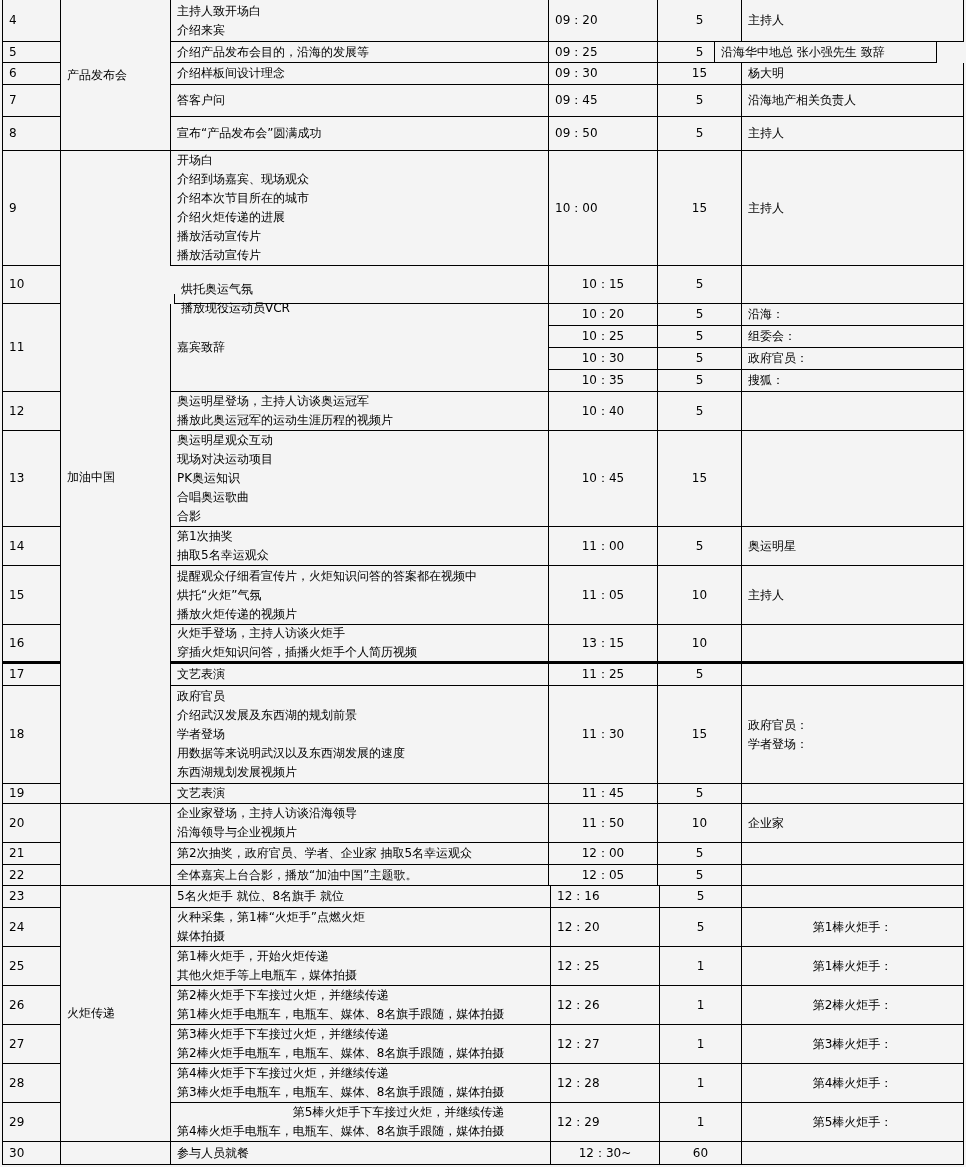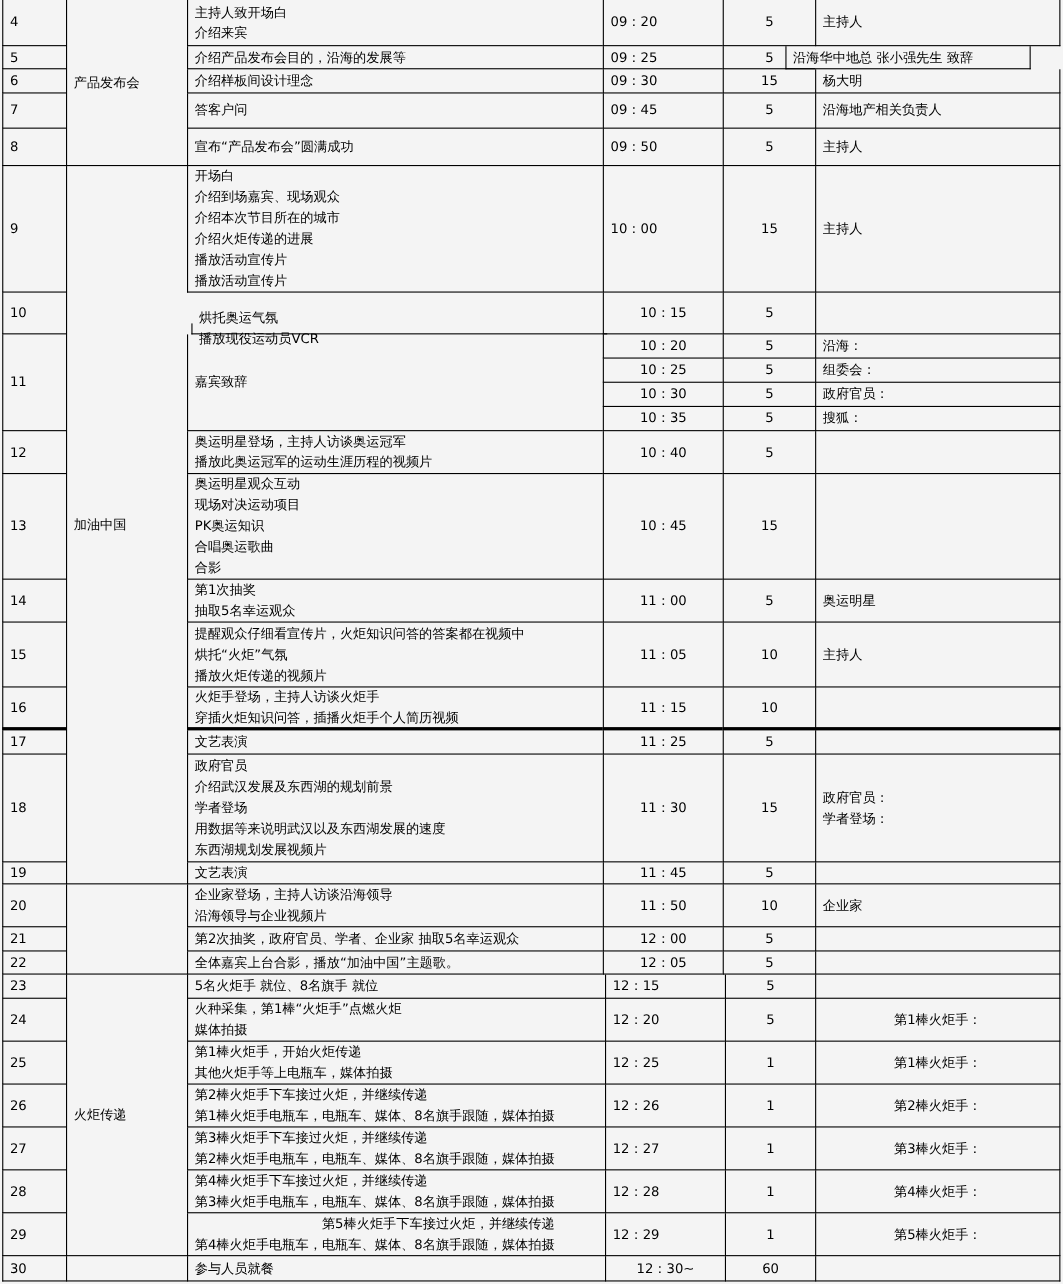--- a/index.html
+++ b/index.html
@@ -406,21 +406,21 @@
         </div>
       </div>
       <div class="cell thick" style="left: 168px; width: 378px;">
         <div class="lines">
           <span>火炬手登场，主持人访谈火炬手</span>
           <span>穿插火炬知识问答，插播火炬手个人简历视频</span>
         </div>
       </div>
       <div class="cell c thick" style="left: 546px; width: 109px;">
         <div class="lines">
-          <span>11：15</span>
+          <span>13：15</span>
         </div>
       </div>
       <div class="cell c thick" style="left: 655px; width: 84px;">
         <div class="lines">
           <span>10</span>
         </div>
       </div>
       <div class="cell last thick" style="left: 739px; width: 223px;">
         <div class="lines"></div>
       </div>
@@ -591,21 +591,21 @@
           <span>23</span>
         </div>
       </div>
       <div class="cell" style="left: 168px; width: 380px;">
         <div class="lines">
           <span>5名火炬手 就位、8名旗手 就位</span>
         </div>
       </div>
       <div class="cell" style="left: 548px; width: 109px;">
         <div class="lines">
-          <span>12：15</span>
+          <span>12：16</span>
         </div>
       </div>
       <div class="cell c" style="left: 657px; width: 82px;">
         <div class="lines">
           <span>5</span>
         </div>
       </div>
       <div class="cell last" style="left: 739px; width: 223px;">
         <div class="lines"></div>
       </div>

